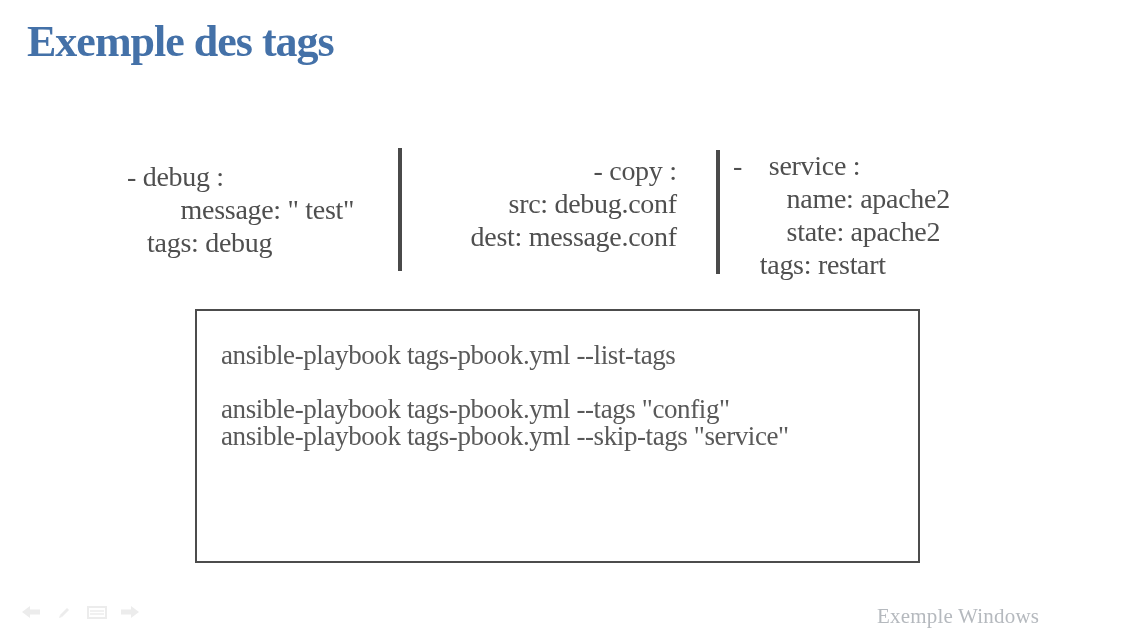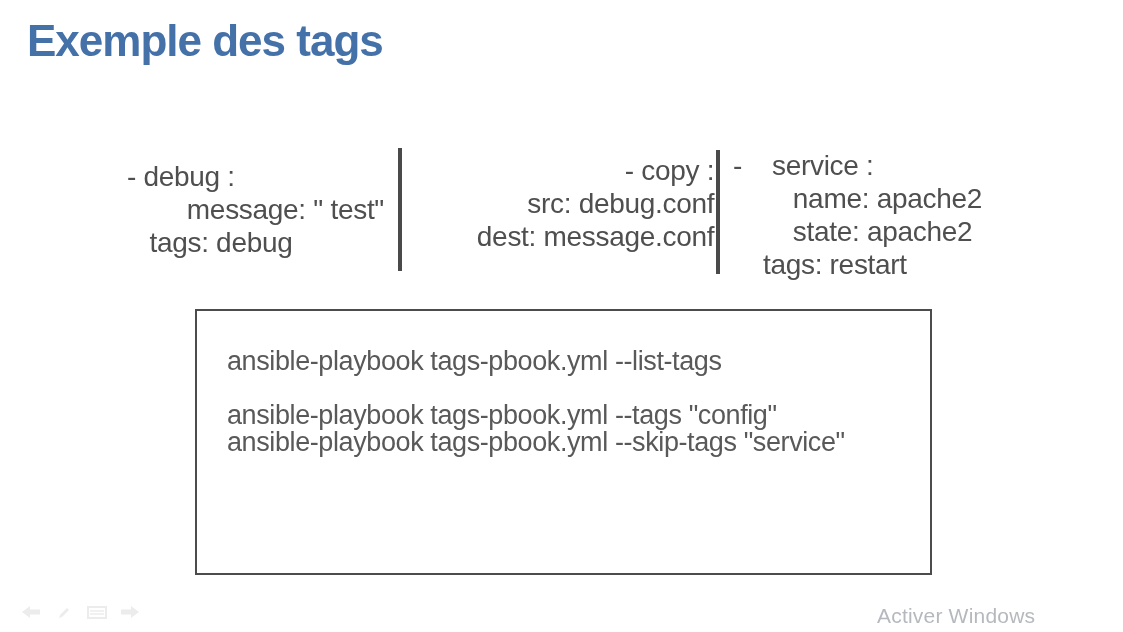--- a/index.html
+++ b/index.html
@@ -4,20 +4,21 @@
 <style>
   html, body { margin: 0; padding: 0; }
   body { font-family: "Liberation Sans", sans-serif; background: #ffffff; }
 
   .slide {
     position: relative;
     width: 1123px;
     height: 632px;
     background: #ffffff;
     overflow: hidden;
+    font-family: Liberation Serif, serif;
   }
 
   .slide-title {
     position: absolute;
     left: 27px;
     top: 16px;
     margin: 0;
     font-size: 44px;
     font-weight: bold;
     letter-spacing: -1px;
@@ -46,21 +47,21 @@
   .vline-2 { left: 716px; top: 150px; height: 124px; }
 
   .cmd-box {
     position: absolute;
     left: 195px;
     top: 309px;
     width: 721px;
     height: 250px;
     border: 2px solid #4c4c4c;
     background: #ffffff;
-    padding: 6px;
+    padding: 0;
   }
   .cmd-line {
     position: relative;
     margin: 0 0 0 24px;
     font-size: 27px;
     line-height: 27px;
     letter-spacing: -0.4px;
     color: #595959;
     white-space: pre;
   }
@@ -150,15 +151,15 @@
         <line x1="3" y1="9" x2="17" y2="9" stroke="#ececec" stroke-width="1.5"></line>
       </svg>
     </span>
     <span class="ctl">
       <svg width="20" height="14" viewBox="0 0 20 14">
         <polygon points="11,1 19,7 11,13 11,9.5 1,9.5 1,4.5 11,4.5" fill="#ececec"></polygon>
       </svg>
     </span>
   </div>
 
-  <div class="watermark">Activer Windows</div>
+  <div class="watermark">Exemple Windows</div>
 
 </div>
 
 </body></html>

